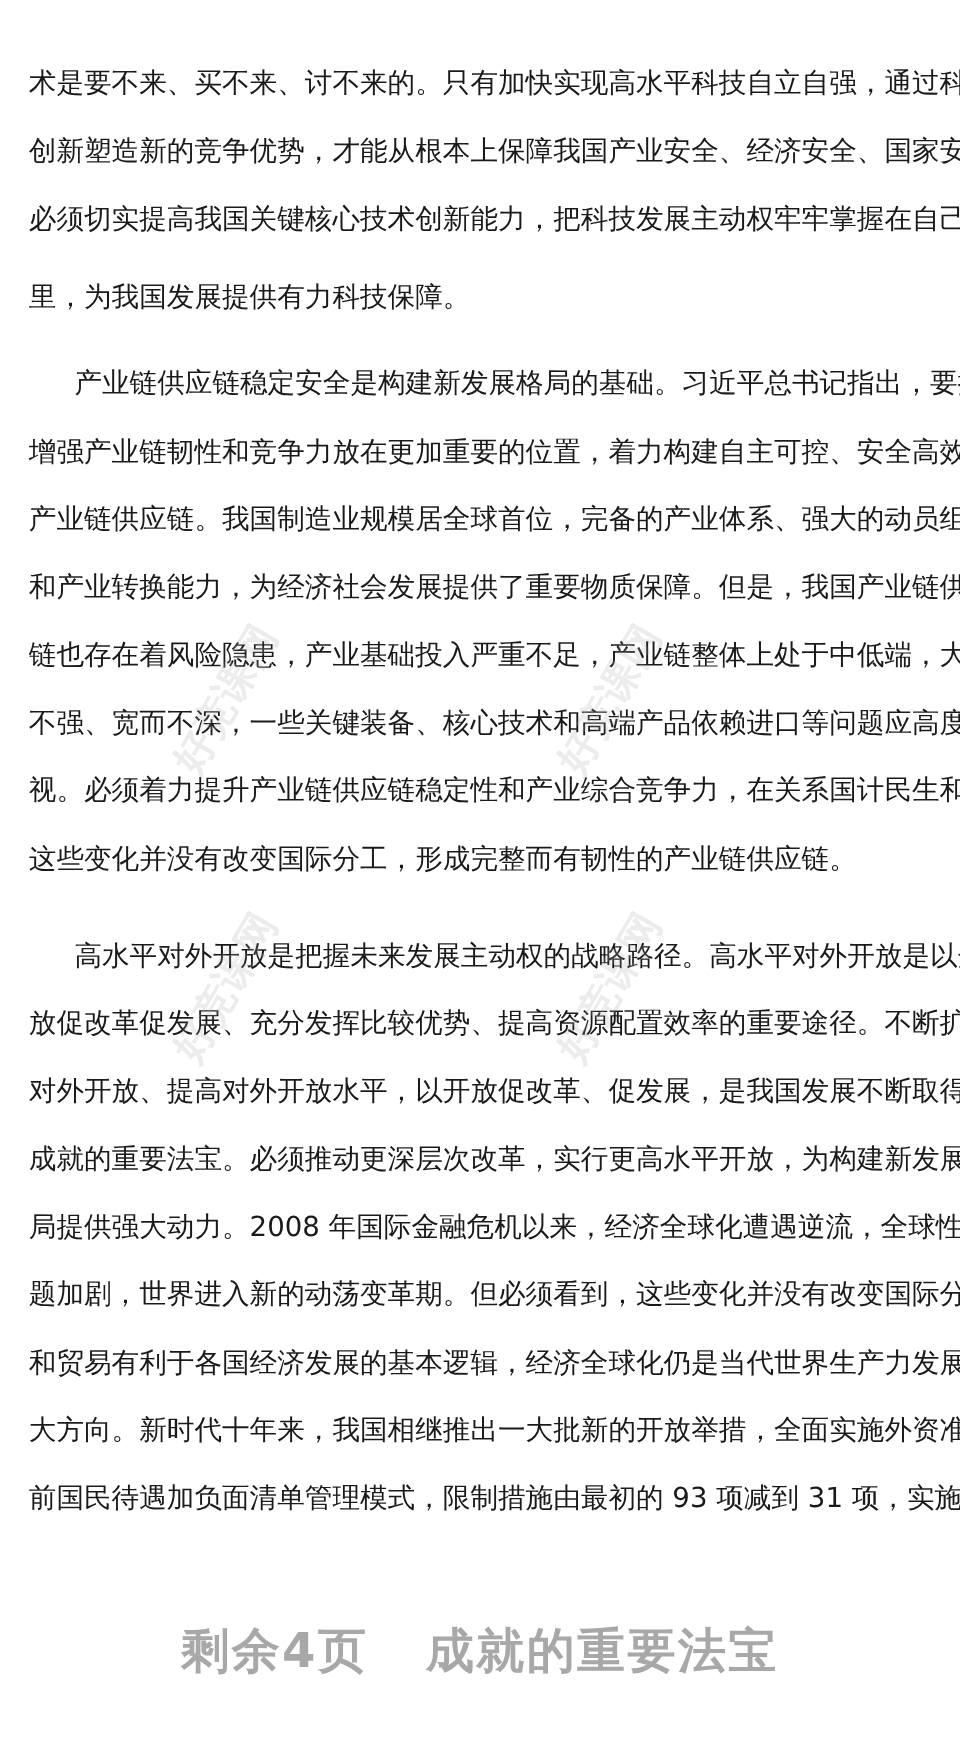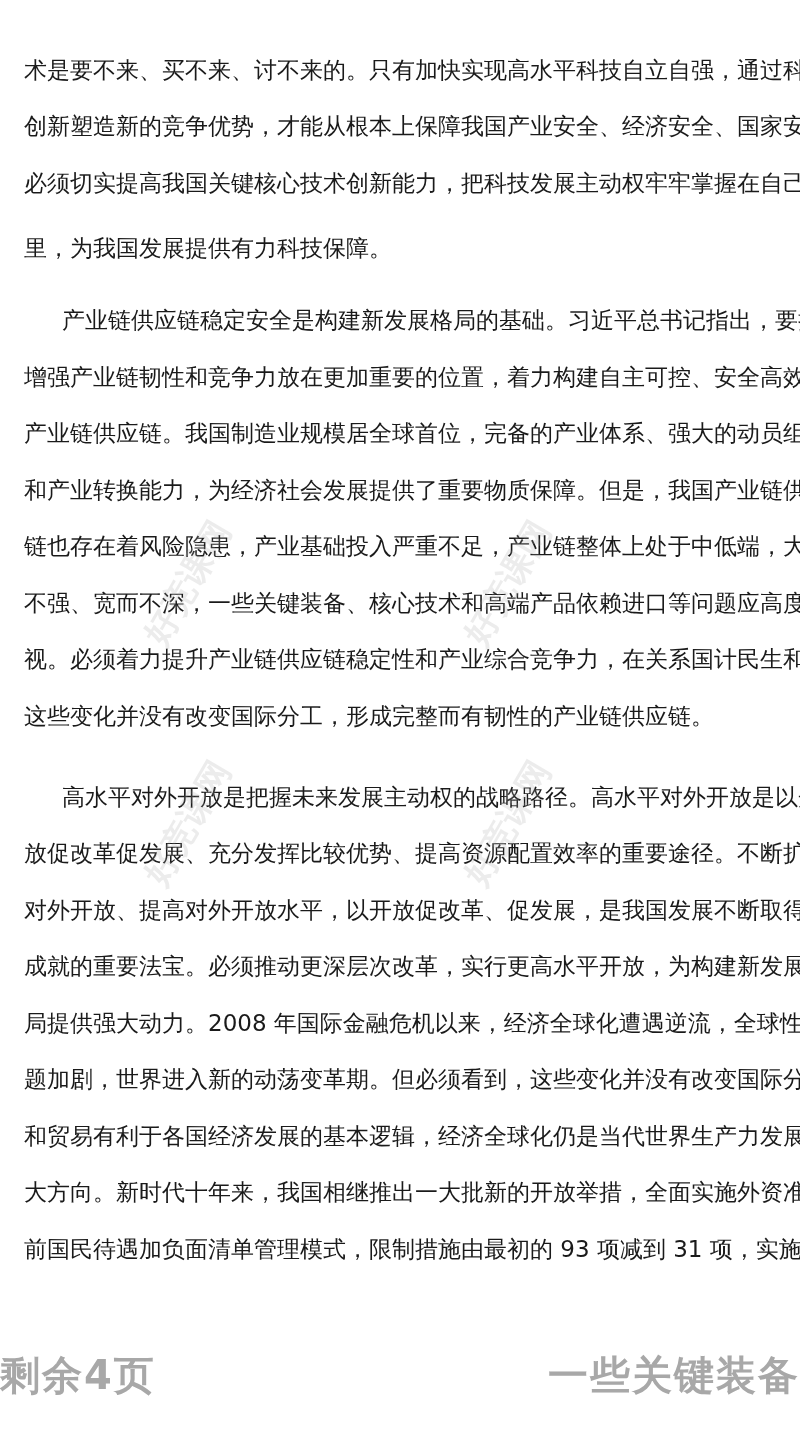--- a/index.html
+++ b/index.html
@@ -52,21 +52,21 @@
       white-space: nowrap;
       pointer-events: none;
     }
     .footer-banner {
       position: absolute;
       left: 0;
       top: 1345px;
       width: 800px;
       height: 60px;
       display: flex;
-      justify-content: space-between;
+      justify-content: center;
       align-items: center;
       gap: 48px;
       color: #a8a8a8;
       font-size: 40px;
       font-weight: bold;
       letter-spacing: 2px;
     }
   </style>
 </head>
 <body>
@@ -97,15 +97,15 @@
     </div>
   <div id="watermark-container">
       <div class="watermark" style="left: 120px; top: 560px;">好竞课网</div>
       <div class="watermark" style="left: 440px; top: 560px;">好竞课网</div>
       <div class="watermark" style="left: 120px; top: 800px;">好竞课网</div>
       <div class="watermark" style="left: 440px; top: 800px;">好竞课网</div>
     </div>
 
   <div class="footer-banner">
     <span>剩余4页</span>
-    <span>一些关键装备</span>
+    <span>成就的重要法宝</span>
   </div>
 </div>
 
 </body></html>

